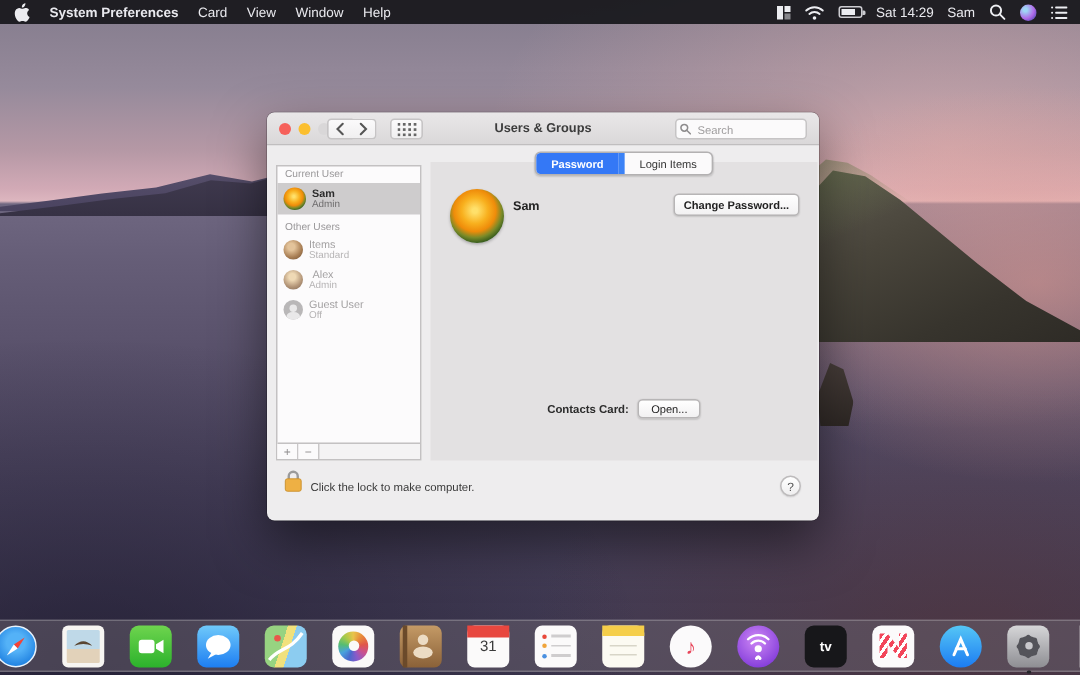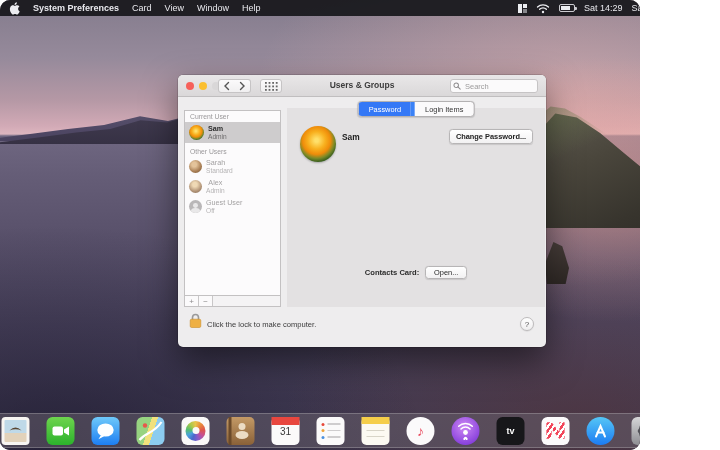--- a/index.html
+++ b/index.html
@@ -1,17 +1,17 @@
 <!DOCTYPE html>
 <html><head>
 <meta charset="utf-8">
 <style>
   * { margin:0; padding:0; box-sizing:border-box; }
   html,body { width:720px; height:450px; overflow:hidden; font-family:"Liberation Sans", sans-serif; }
-  .stage { position:relative; width:640px; height:450px; overflow:hidden; background:#444;border-radius:10px; }
+  .stage { position:relative; width:720px; height:450px; overflow:hidden; background:#444; }
 
   
   .desktop { position:absolute; inset:0;
     background:
       radial-gradient(ellipse 300px 190px at 96% 42%, rgba(222,152,142,.55), transparent 70%),
       radial-gradient(ellipse 430px 260px at 88% 22%, rgba(238,183,178,.5), transparent 72%),
       radial-gradient(ellipse 420px 250px at 90% 95%, rgba(96,48,42,.38), transparent 70%),
       radial-gradient(ellipse 520px 300px at 8% 98%, rgba(16,14,34,.5), transparent 72%),
       linear-gradient(180deg, #837b8c 0px, #968a9b 58px, #b598a5 100px, #d2aab6 126px, #ddb6bf 134px, #6f6781 136px, #655d77 175px, #59516b 235px, #4b445e 325px, #3d374f 450px);
   }
@@ -86,21 +86,21 @@
     display:flex; align-items:center; gap:5px; padding-left:6px; font-size:7.4px; font-weight:bold; color:#333; background:#fcfbfc; }
   .pm-bar { position:absolute; left:0; right:0; bottom:0; height:11px; border-top:1px solid #c3c1c2; display:flex; background:#f4f3f4; }
   .pm { width:14px; height:100%; border-right:1px solid #c9c7c8; display:flex; align-items:center; justify-content:center;
     font-size:8px; color:#8e8c8d; background:#fbfafb; }
 
   
   .mainpanel { position:absolute; left:109px; top:33px; width:258px; height:199px; background:#e3e1e2; }
   .tabs { position:absolute; left:50%; transform:translateX(-50%); top:-7px; display:flex; border:1px solid #b3b1b2;
     border-radius:4px; overflow:hidden; background:#fbfafb; box-shadow:0 .5px 1px rgba(0,0,0,.12); }
   .tab { padding:2.5px 10px; font-size:7.4px; color:#333; }
-  .tab.active { background:#3478f6; color:#fff; font-weight:normal; }
+  .tab.active { background:#3478f6; color:#fff; font-weight:bold; }
   .tab + .tab { border-left:4px solid #3b82f6; }
   .big-avatar { position:absolute; left:13px; top:18px; width:36px; height:36px; border-radius:50%;
     background:radial-gradient(circle at 46% 40%, #ffe06a 6%, #f8b01e 30%, #ef8c0a 48%, #7a8a28 62%, #2e561c 76%, #1d3d11 100%);
     box-shadow:0 1px 2px rgba(0,0,0,.25); }
   .main-username { position:absolute; left:55px; top:24px; font-size:8.4px; font-weight:bold; color:#222; }
   .btn { background:linear-gradient(#ffffff,#f2f1f2); border:1px solid #b7b5b6; border-radius:3.5px;
     box-shadow:0 .5px 1px rgba(0,0,0,.12); font-size:7.4px; color:#222; display:inline-flex; align-items:center; justify-content:center;
     font-family:"Liberation Sans",sans-serif; }
   .chgpass { position:absolute; right:12px; top:21px; width:84px; height:15px; font-weight:bold; }
   .contacts-row { position:absolute; left:0; right:0; top:158px; display:flex; align-items:center; justify-content:center; gap:6px; }
@@ -285,21 +285,21 @@
         <span class="uav poppy" style="width:15px;height:15px;"></span>
         <span>
             <div class="uname">Sam</div>
             <div class="urole">Admin</div>
           </span>
       </div>
       <div class="sb-header" style="top:37px;">Other Users</div>
       <div class="user-row dim" style="top:45px; height:20px;">
         <span class="uav sarah" style="width:13px;height:13px;"></span>
         <span>
-            <div class="uname">Sarah</div>
+            <div class="uname">Items</div>
             <div class="urole">Standard</div>
           </span>
       </div>
       <div class="user-row dim" style="top:65px; height:20px;text-align:center;">
         <span class="uav alex" style="width:13px;height:13px;"></span>
         <span>
             <div class="uname">Alex</div>
             <div class="urole">Admin</div>
           </span>
       </div>

